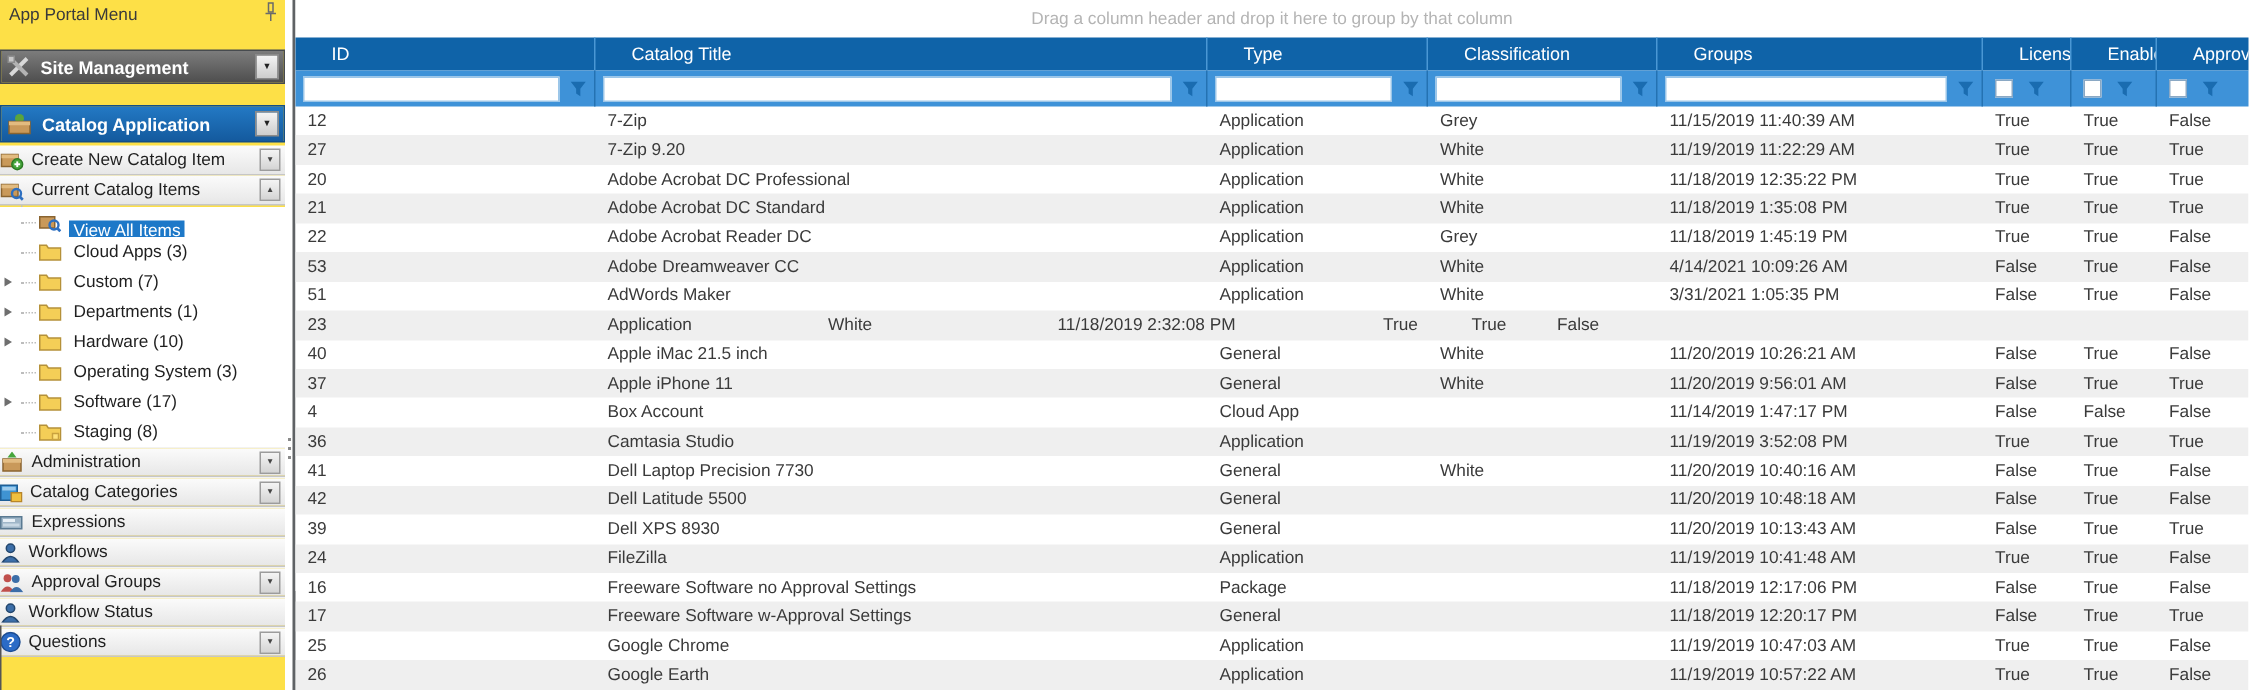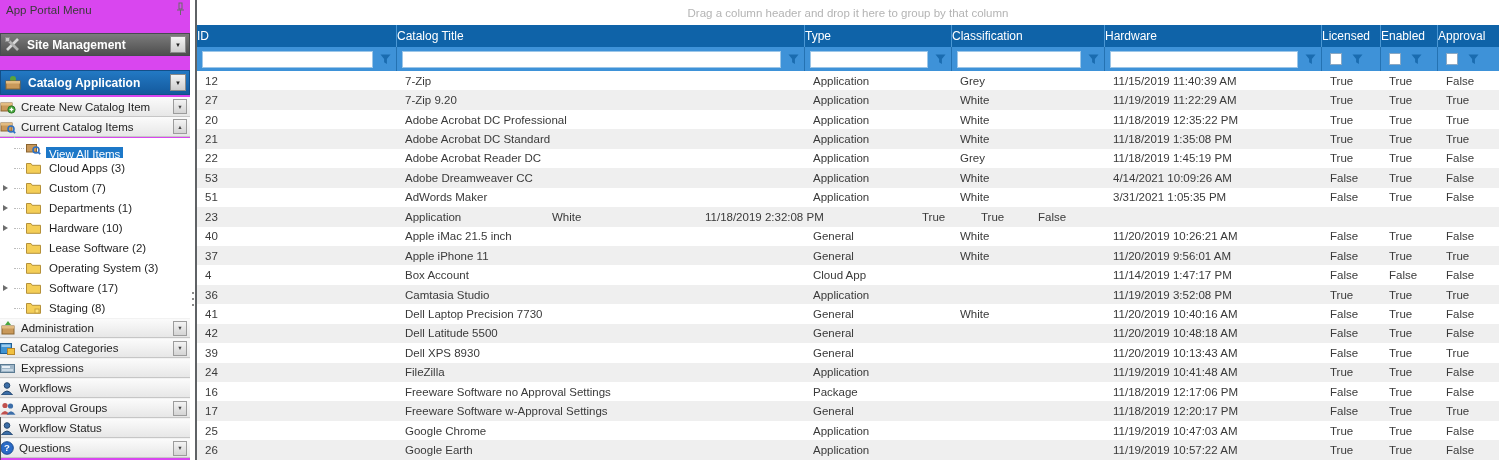--- a/index.html
+++ b/index.html
@@ -3,21 +3,21 @@
 <meta charset="utf-8">
 <style>
   * { box-sizing: border-box; }
   html,body { margin:0; padding:0; }
   body {
     width:1499px; height:460px; position:relative; overflow:hidden;
     background:#fff; font-family:"Liberation Sans", sans-serif; color:#222;
   }
 
   
-  .sidebar { position:absolute; left:0; top:0; width:190px; height:460px; background:#d946ef; }
+  .sidebar { position:absolute; left:0; top:0; width:190px; height:460px; background:#fde047; }
   .sb-title { height:19px; display:flex; align-items:center; justify-content:space-between;
     padding:0 5px 0 6px; font-size:11.5px; color:#3a3a3a; }
   .section-header { height:23px; display:flex; align-items:center; padding-left:3px;
     border:1px solid #474b4f; margin-top:14px; color:#fff; font-size:12px; font-weight:bold; }
   .section-header.dark { background:linear-gradient(#7c7c7c,#4e4e4e); }
   .section-header.blue { height:25px; background:linear-gradient(#2379c4,#145a9e); border-color:#134f88; }
   .dd-btn { width:16px; height:17px; margin-left:auto; margin-right:3px;
     background:linear-gradient(#f4f4f4,#cdcdcd); border:1px solid #8a8a8a;
     display:flex; align-items:center; justify-content:center; }
   .dd-btn::after { content:"▼"; font-size:6px; color:#222; }
@@ -51,21 +51,21 @@
     border-right:2px solid #5f6265; }
   .grip { position:absolute; left:2px; top:292px; width:2px; height:2px; background:#8a8a8a;
     box-shadow:0 6px 0 #8a8a8a, 0 12px 0 #8a8a8a; }
   .win-edge { position:absolute; left:0; top:417px; width:1px; height:43px; background:#555; }
 
   
   .grid { position:absolute; left:197px; top:0; width:1302px; height:394px; background:#fff; }
   .group-zone { height:25px; display:flex; align-items:center; justify-content:center;
     color:#b4b4b4; font-size:11.5px; }
   .header-row { height:22px; display:flex; background:#0f63a8; }
-  .header-cell { display:flex; align-items:center; padding-left:0; color:#fff; font-size:12px;
+  .header-cell { display:flex; align-items:center; padding-left:24px; color:#fff; font-size:12px;
     border-right:1px solid #4a97d4; overflow:hidden; white-space:nowrap; }
   .header-cell:last-child { border-right:none; }
   .filter-row { height:24px; display:flex; background:#3e92d8; }
   .filter-cell { display:flex; align-items:center; padding-left:5px;
     border-right:1px solid #2472b2; overflow:hidden; }
   .filter-cell:last-child { border-right:none; }
   .filter-input { flex:1; min-width:0; height:17px; border:1px solid #9cc6e8; background:#fff;
     margin-right:4px; font-size:11px; padding:0 3px; outline:none; }
   .funnel { width:16px; height:16px; display:flex; align-items:center; justify-content:center;
     margin-right:3px; flex:none; }
@@ -193,28 +193,20 @@
           </svg>
       </span>
       <span class="tree-label">Hardware (10)</span>
     </div>
     <div class="tree-row">
       <span class="ic">
         <svg width="15" height="12" viewBox="0 0 15 12">
             <path d="M0.5 1.5 h4.5 l1.2 1.8 h8.3 v8 h-14 z" fill="#f4ce57" stroke="#b5913a"></path>
           </svg>
       </span>
-      <span class="tree-label">Lease Software (2)</span>
-    </div>
-    <div class="tree-row">
-      <span class="ic">
-        <svg width="15" height="12" viewBox="0 0 15 12">
-            <path d="M0.5 1.5 h4.5 l1.2 1.8 h8.3 v8 h-14 z" fill="#f4ce57" stroke="#b5913a"></path>
-          </svg>
-      </span>
       <span class="tree-label">Operating System (3)</span>
     </div>
     <div class="tree-row">
       <span class="expander"></span>
       <span class="ic">
         <svg width="15" height="12" viewBox="0 0 15 12">
             <path d="M0.5 1.5 h4.5 l1.2 1.8 h8.3 v8 h-14 z" fill="#f4ce57" stroke="#b5913a"></path>
           </svg>
       </span>
       <span class="tree-label">Software (17)</span>
@@ -324,21 +316,21 @@
     <div class="header-cell c1">
         <span>Catalog Title</span>
       </div>
     <div class="header-cell c2">
         <span>Type</span>
       </div>
     <div class="header-cell c3">
         <span>Classification</span>
       </div>
     <div class="header-cell c4">
-        <span>Hardware</span>
+        <span>Groups</span>
       </div>
     <div class="header-cell c5">
         <span>Licensed</span>
       </div>
     <div class="header-cell c6">
         <span>Enabled</span>
       </div>
     <div class="header-cell c7">
         <span>Approval</span>
       </div>

